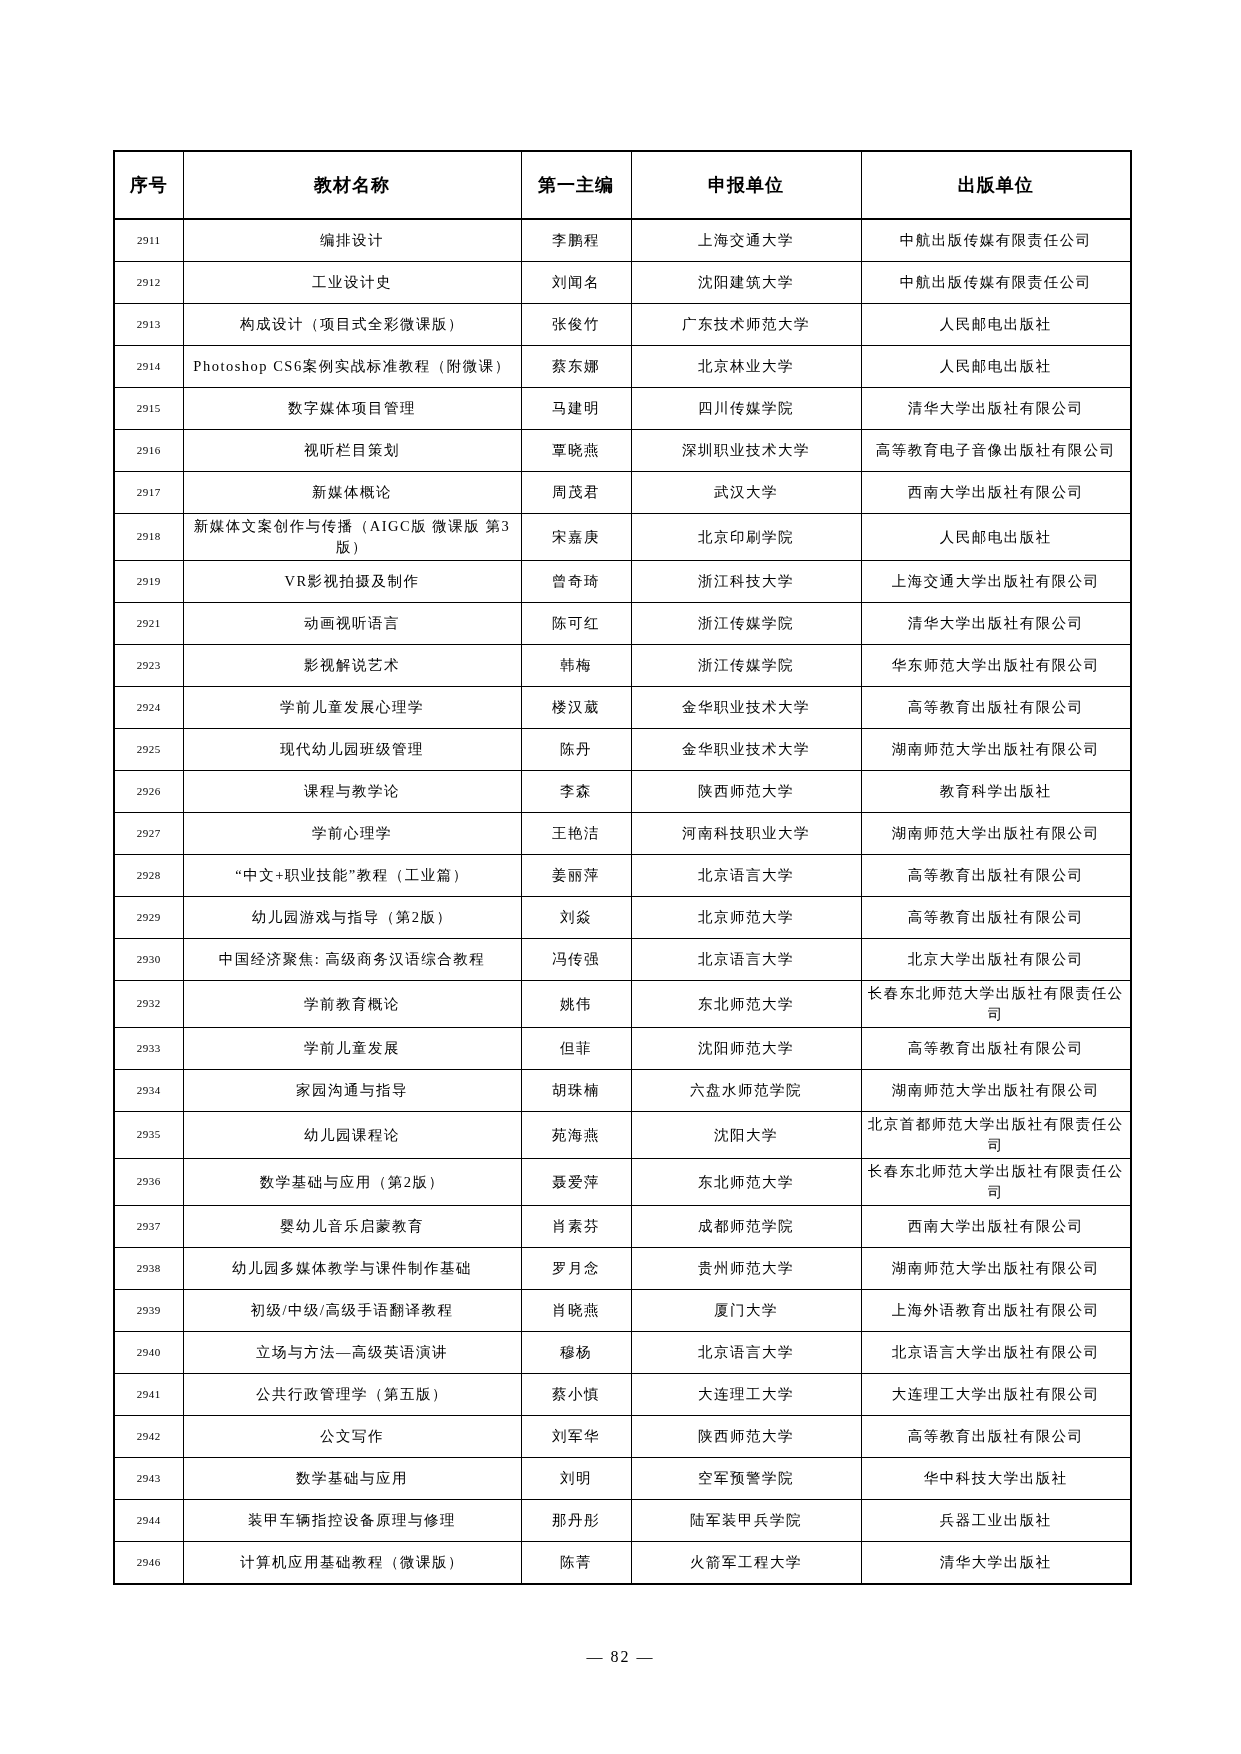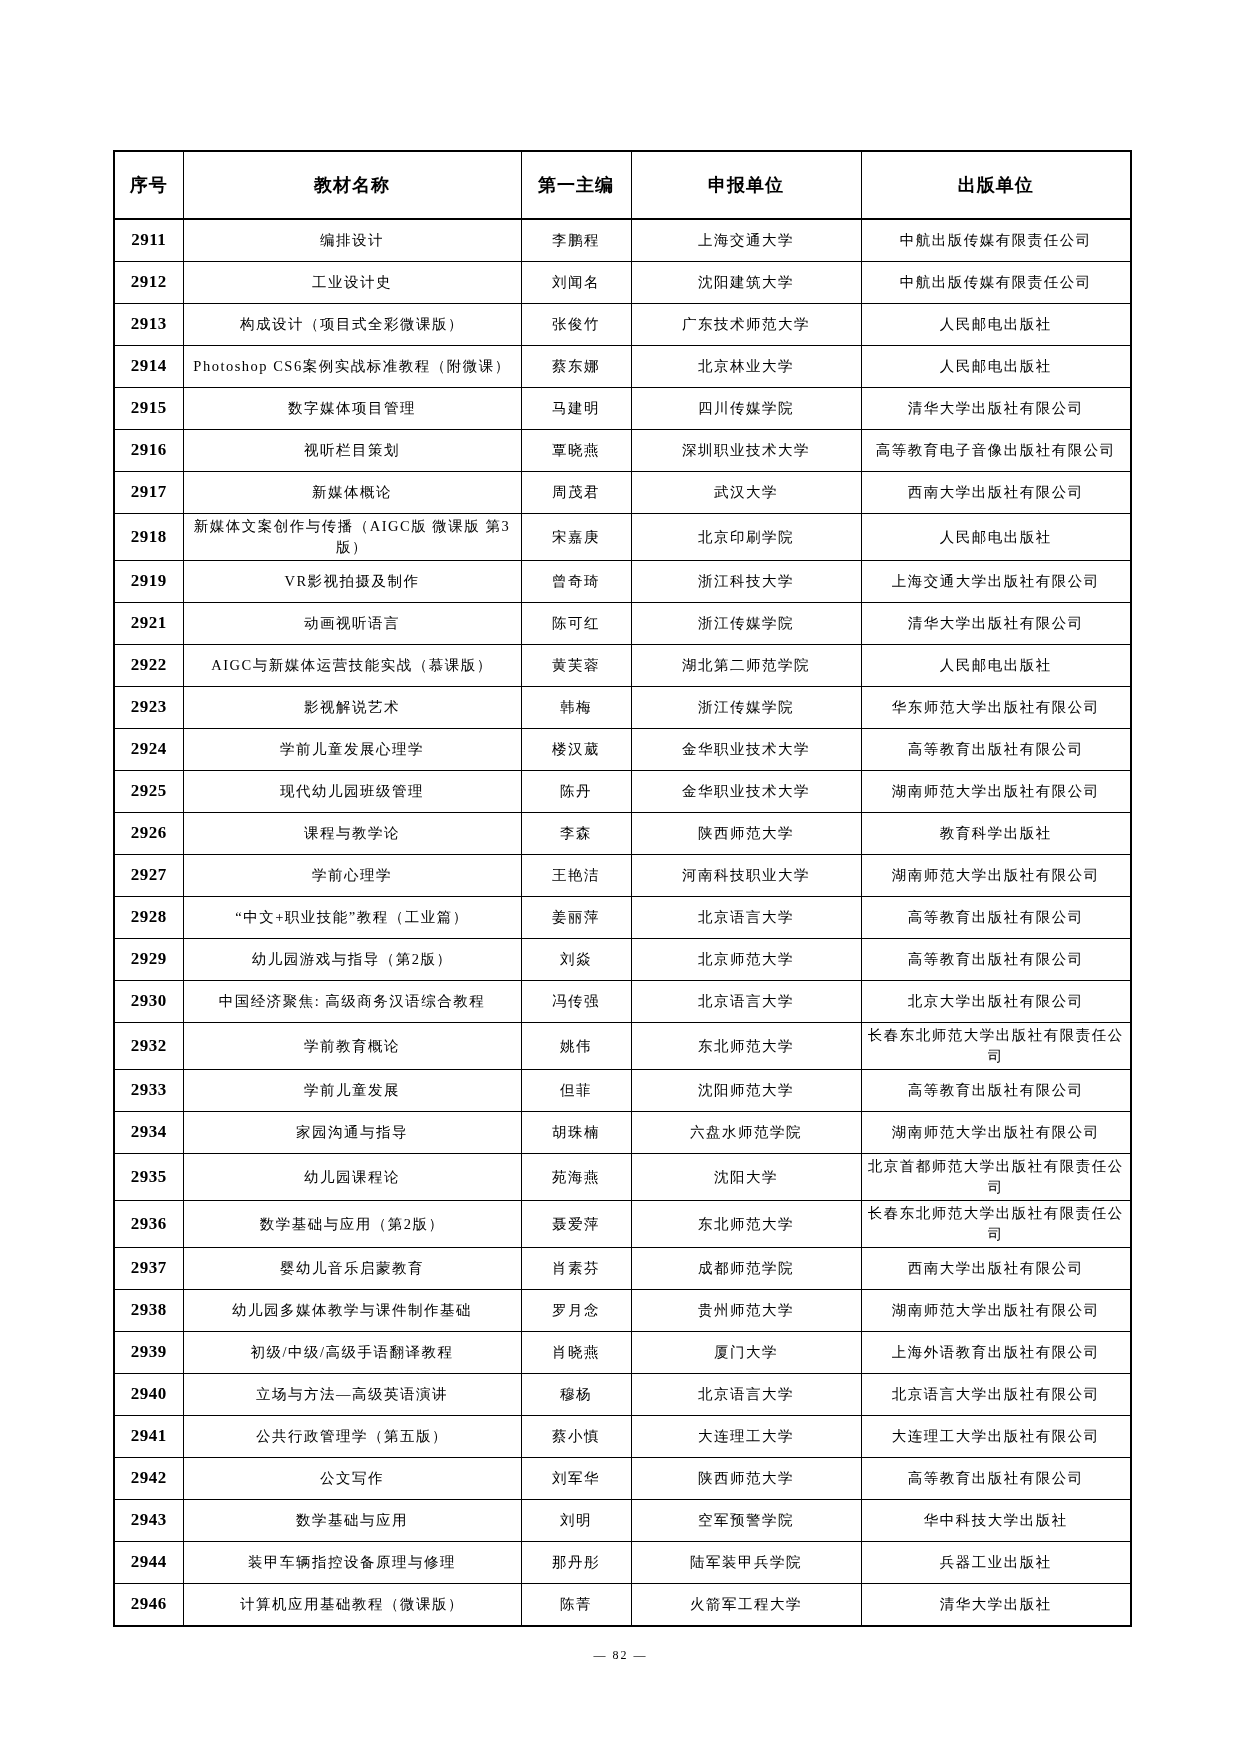--- a/index.html
+++ b/index.html
@@ -46,32 +46,31 @@
   }
   table.approval tbody td {
     height: 37px;
     font-family: "Liberation Serif", "DejaVu Serif", serif;
     font-size: 14.5px;
     letter-spacing: 1.5px;
     line-height: 1.45;
     padding: 2px 3px;
   }
   table.approval tbody td:first-child {
-    font-size: 17px;
+    font-size: 11px;
     letter-spacing: 0.5px;
-    font-weight: bold;
   }
   .page-footer {
     position: absolute;
     top: 1648px;
     left: 0;
     width: 100%;
     text-align: center;
     font-family: "Liberation Serif", "DejaVu Serif", serif;
-    font-size: 12px;
+    font-size: 16px;
     letter-spacing: 2px;
   }
 </style>
 </head>
 <body>
 
 <div class="sheet">
 
   <table class="approval">
     <colgroup>
@@ -155,27 +154,20 @@
           <td>上海交通大学出版社有限公司</td>
         </tr>
         <tr>
           <td>2921</td>
           <td>动画视听语言</td>
           <td>陈可红</td>
           <td>浙江传媒学院</td>
           <td>清华大学出版社有限公司</td>
         </tr>
         <tr>
-          <td>2922</td>
-          <td>AIGC与新媒体运营技能实战（慕课版）</td>
-          <td>黄芙蓉</td>
-          <td>湖北第二师范学院</td>
-          <td>人民邮电出版社</td>
-        </tr>
-        <tr>
           <td>2923</td>
           <td>影视解说艺术</td>
           <td>韩梅</td>
           <td>浙江传媒学院</td>
           <td>华东师范大学出版社有限公司</td>
         </tr>
         <tr>
           <td>2924</td>
           <td>学前儿童发展心理学</td>
           <td>楼汉葳</td>

